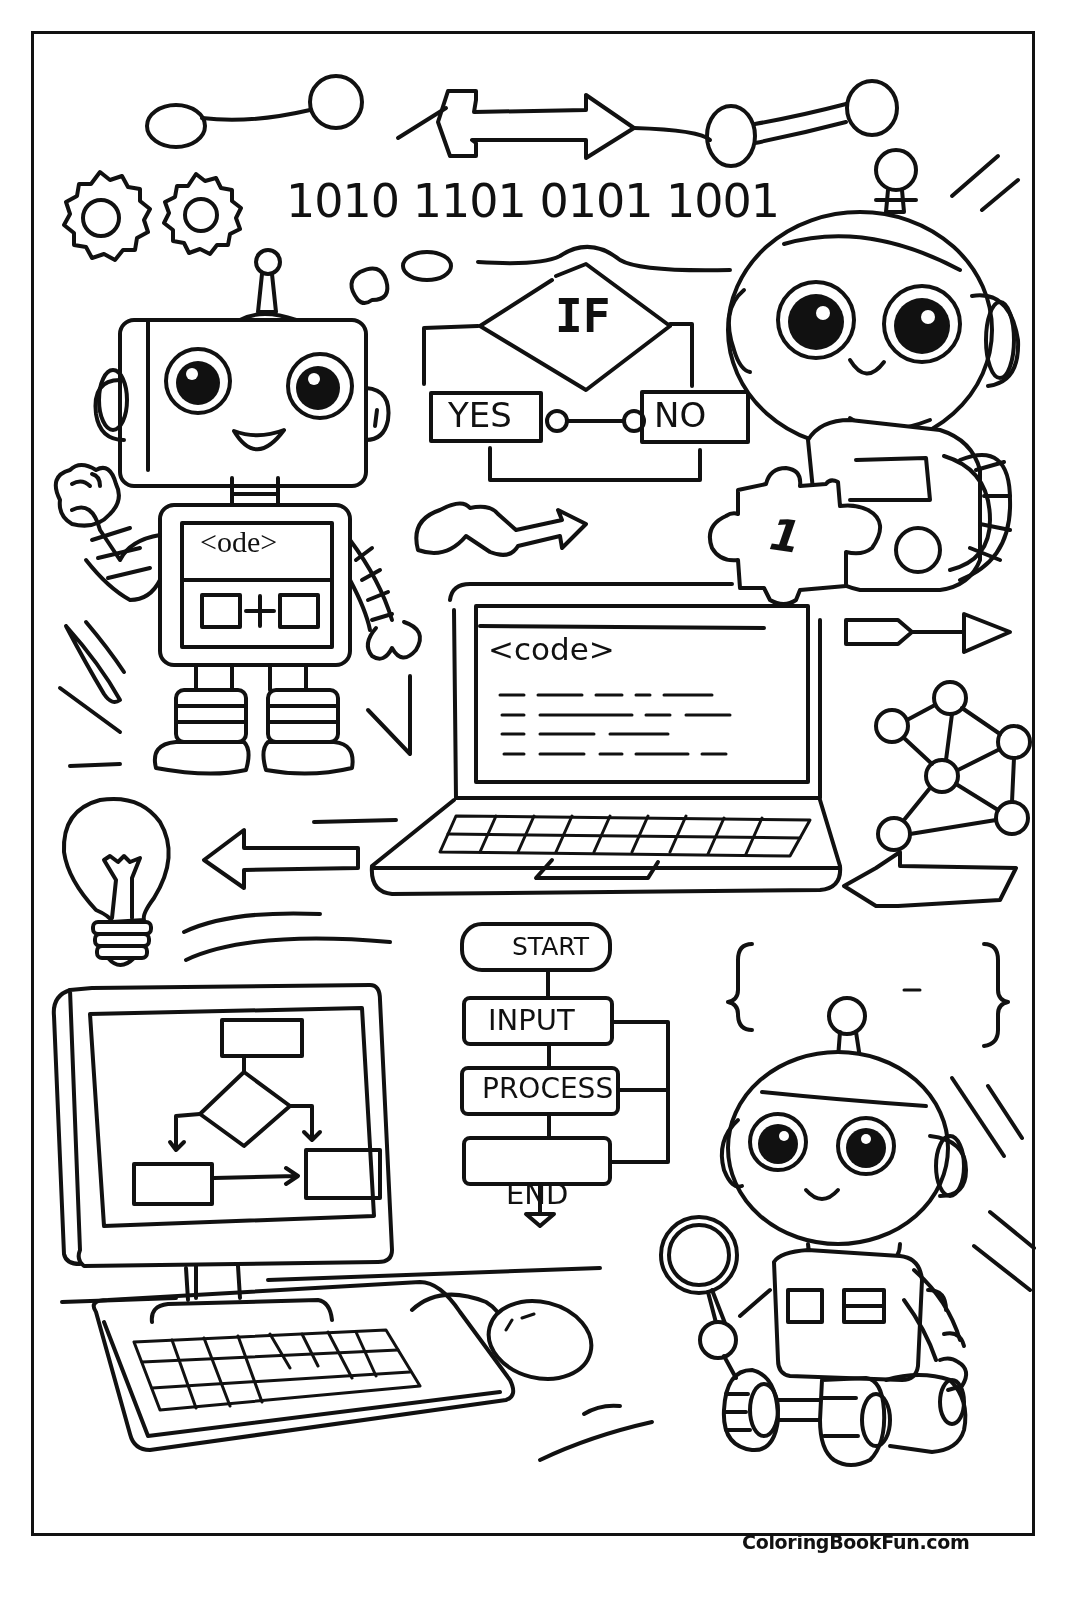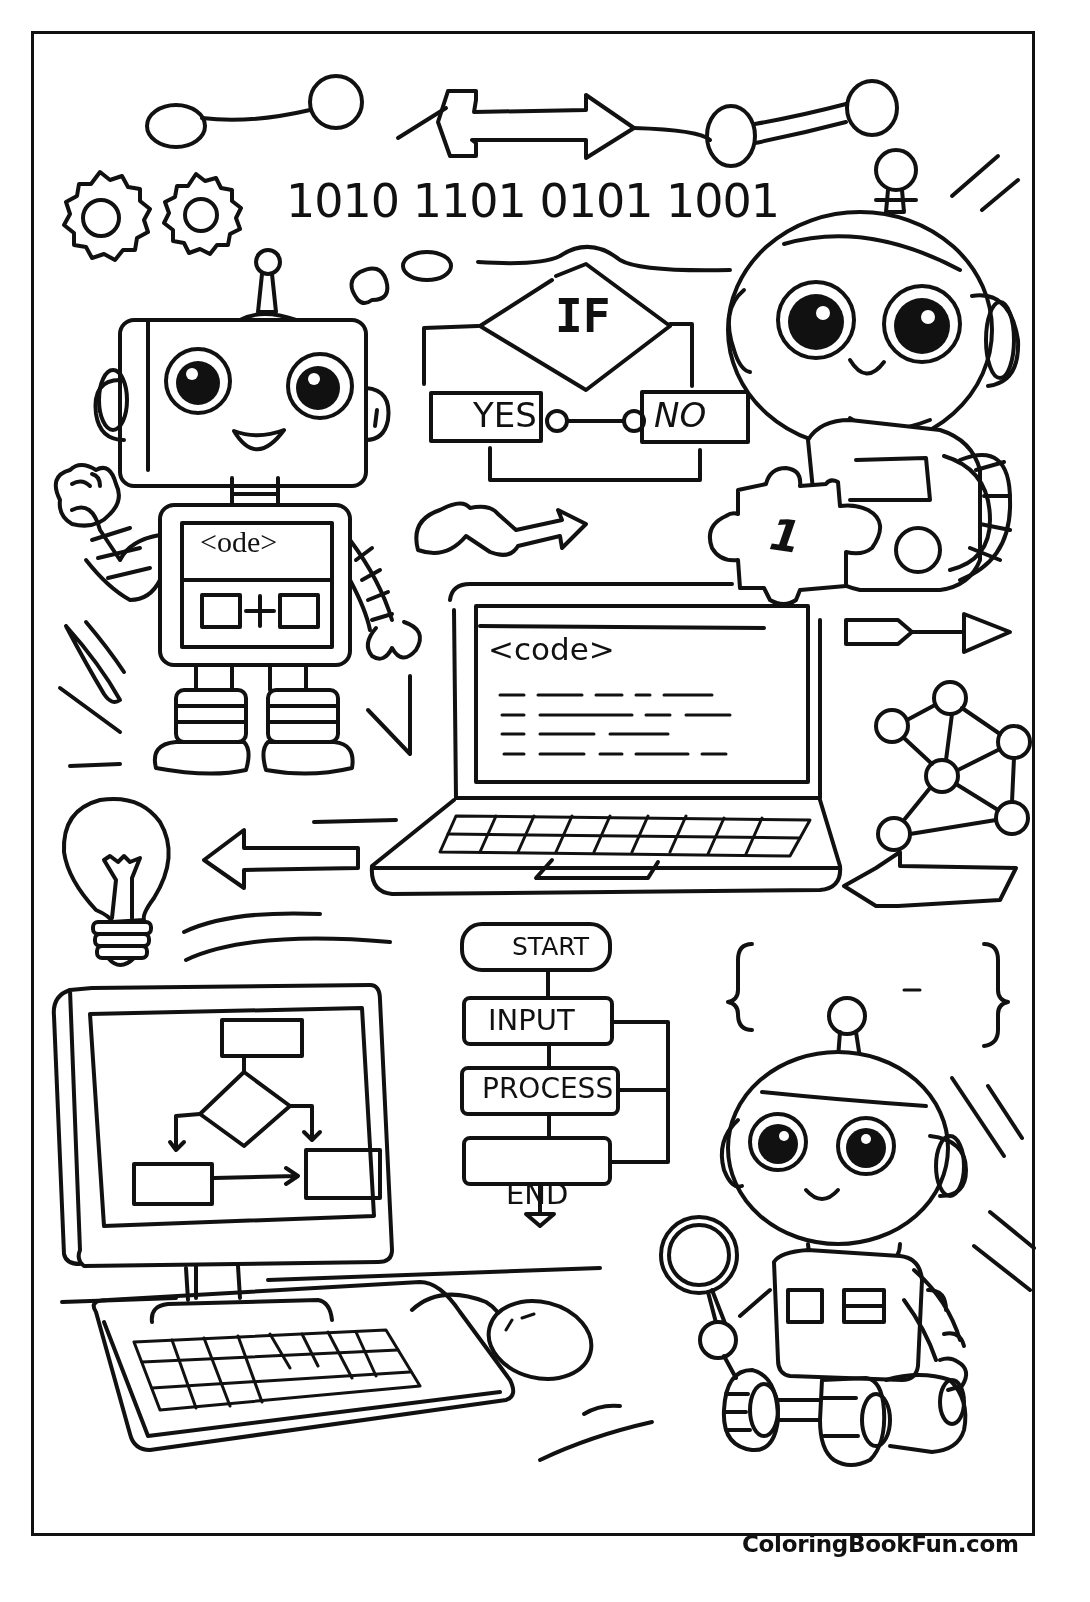--- a/index.html
+++ b/index.html
@@ -7,31 +7,31 @@
     .page { position: absolute; left: 0; top: 0; width: 1090px; height: 1190px; background: #fff; }
     .frame { position: absolute; left: 31px; top: 31px; width: 1004px; height: 1505px; border: 3px solid #111; box-sizing: border-box; }
     svg.art { position: absolute; left: 0; top: 0; width: 1090px; height: 1602px; }
     svg.art .s { fill: none; stroke: #111; stroke-width: 4; stroke-linecap: round; stroke-linejoin: round; }
     svg.art .t { fill: none; stroke: #111; stroke-width: 3; stroke-linecap: round; stroke-linejoin: round; }
     svg.art .w { fill: #fff; stroke: #111; stroke-width: 4; stroke-linejoin: round; }
     svg.art .b { fill: #111; stroke: none; }
     .txt { position: absolute; color: #111; white-space: nowrap; line-height: 1; }
     .binary { left: 286px; top: 178px; font-family: "DejaVu Sans", sans-serif; font-size: 46px; letter-spacing: -1px; }
     .if-label { left: 536px; top: 293px; font-family: "DejaVu Sans Mono", monospace; font-size: 46px; font-weight: bold; margin-left: 19px; }
-    .yes-label { left: 448px; top: 398px; font-size: 34px; margin-left: 25px; }
-    .no-label { left: 654px; top: 398px; font-size: 34px; font-style: italic; }
+    .yes-label { left: 448px; top: 398px; font-size: 34px; }
+    .no-label { left: 654px; top: 398px; font-size: 34px; }
     .ode-label { left: 200px; top: 527px; font-size: 30px; font-family: Liberation Serif, serif; }
     .code-label { left: 488px; top: 634px; font-size: 31px; text-align: center; }
     .puzzle-num { left: 770px; top: 514px; font-size: 44px; font-style: italic; font-weight: bold; transform: rotate(8deg); }
     .fc-start { left: 492px; top: 934px; font-size: 25px; margin-left: 20px; }
     .fc-input { left: 488px; top: 1006px; font-size: 29px; }
     .fc-process { left: 482px; top: 1075px; font-size: 28px; }
     .fc-end { left: 506px; top: 1180px; font-size: 29px; }
     .seq { left: 765px; top: 930px; font-size: 40px; font-weight: bold; }
-    .brand { left: 742px; top: 1533px; font-family: "DejaVu Sans", sans-serif; font-size: 23px; font-weight: bold; letter-spacing: -0.3px; }
+    .brand { left: 742px; top: 1533px; font-family: "DejaVu Sans", sans-serif; font-size: 19px; font-weight: bold; letter-spacing: -0.3px; }
   </style>
 </head>
 <body>
 
 <div class="page">
   <div class="frame"></div>
 
   <svg class="art" viewBox="0 0 1090 1602" xmlns="http://www.w3.org/2000/svg">
 
     <g>

